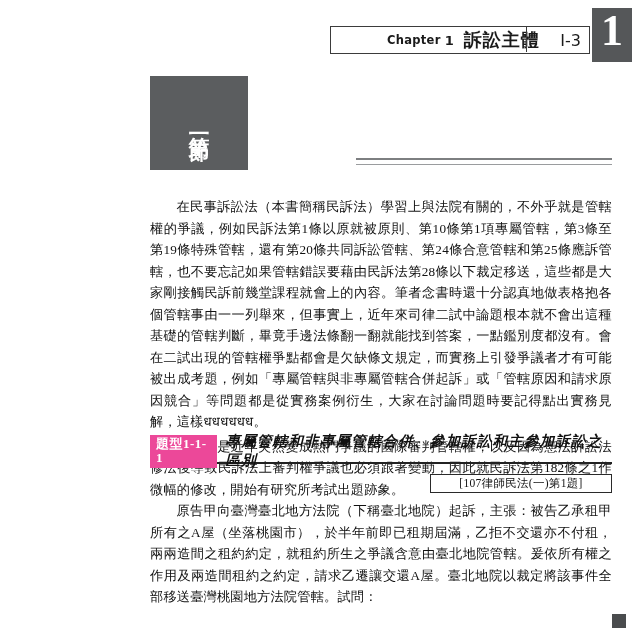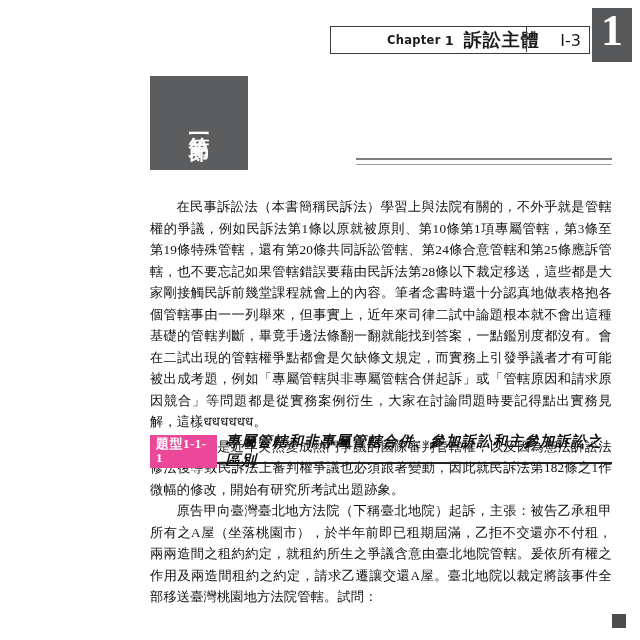--- a/index.html
+++ b/index.html
@@ -326,20 +326,23 @@
   <div class="body">
     <p class="para">在民事訴訟法（本書簡稱民訴法）學習上與法院有關的，不外乎就是管轄權的爭議，例如民訴法第1條以原就被原則、第10條第1項專屬管轄，第3條至第19條特殊管轄，還有第20條共同訴訟管轄、第24條合意管轄和第25條應訴管轄，也不要忘記如果管轄錯誤要藉由民訴法第28條以下裁定移送，這些都是大家剛接觸民訴前幾堂課程就會上的內容。筆者念書時還十分認真地做表格抱各個管轄事由一一列舉來，但事實上，近年來司律二試中論題根本就不會出這種基礎的管轄判斷，畢竟手邊法條翻一翻就能找到答案，一點鑑別度都沒有。會在二試出現的管轄權爭點都會是欠缺條文規定，而實務上引發爭議者才有可能被出成考題，例如「專屬管轄與非專屬管轄合併起訴」或「管轄原因和請求原因競合」等問題都是從實務案例衍生，大家在討論問題時要記得點出實務見解，這樣धधधधधध。</p>
     <p class="para">此外則是近年突然變成熱門爭議的國際審判管轄權，以及因為憲法訴訟法修法後導致民訴法上審判權爭議也必須跟著變動，因此就民訴法第182條之1作微幅的修改，開始有研究所考試出題跡象。</p>
   </div>
 
   <div class="topic">
     <span class="tag">題型1-1-1</span>
     <span class="topic-title">專屬管轄和非專屬管轄合併、參加訴訟和主參加訴訟之區別</span>
   </div>
 
+  <div class="source">
+    <span>[107律師民法(一)第1題]</span>
+  </div>
 
   <div class="question">
     <p class="para">原告甲向臺灣臺北地方法院（下稱臺北地院）起訴，主張：被告乙承租甲所有之A屋（坐落桃園市），於半年前即已租期屆滿，乙拒不交還亦不付租，兩兩造間之租約約定，就租約所生之爭議含意由臺北地院管轄。爰依所有權之作用及兩造間租約之約定，請求乙遷讓交還A屋。臺北地院以裁定將該事件全部移送臺灣桃園地方法院管轄。試問：</p>
   </div>
 
   <div class="footer-mark"></div>
 
 </div>
 
 </body></html>

